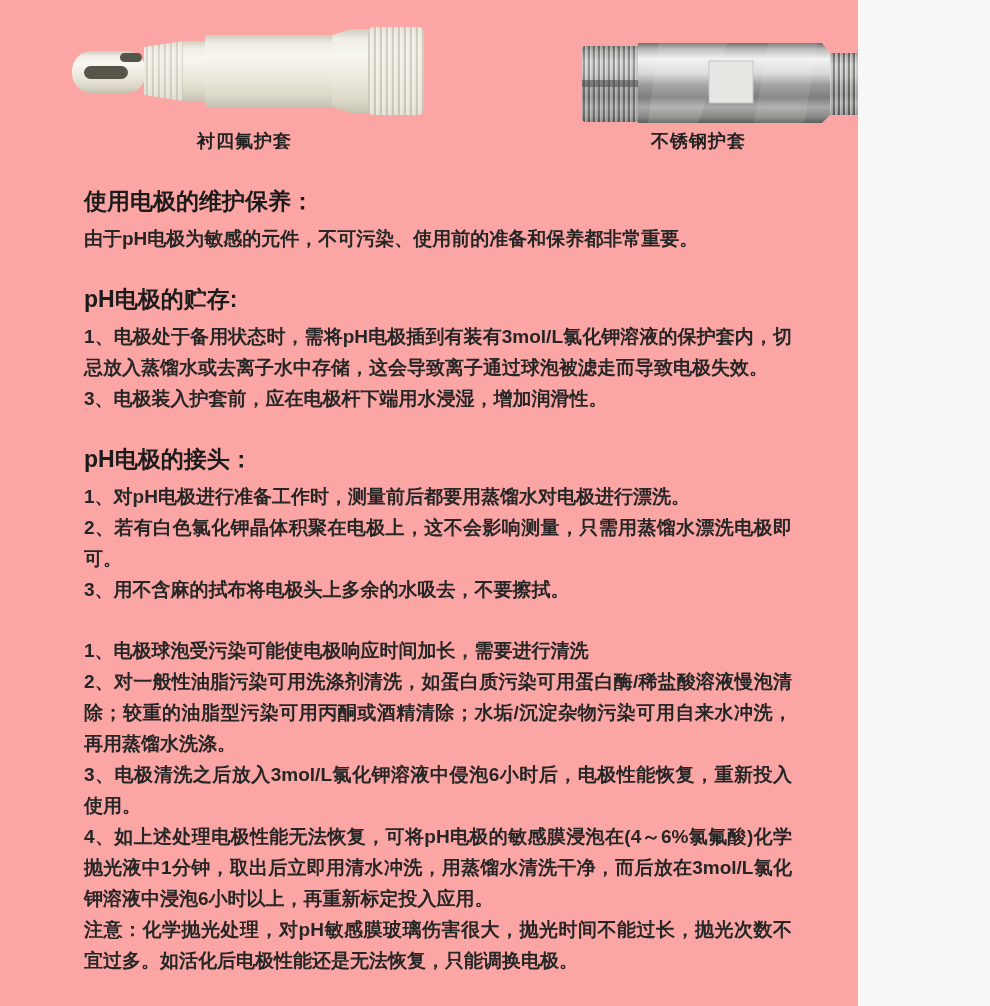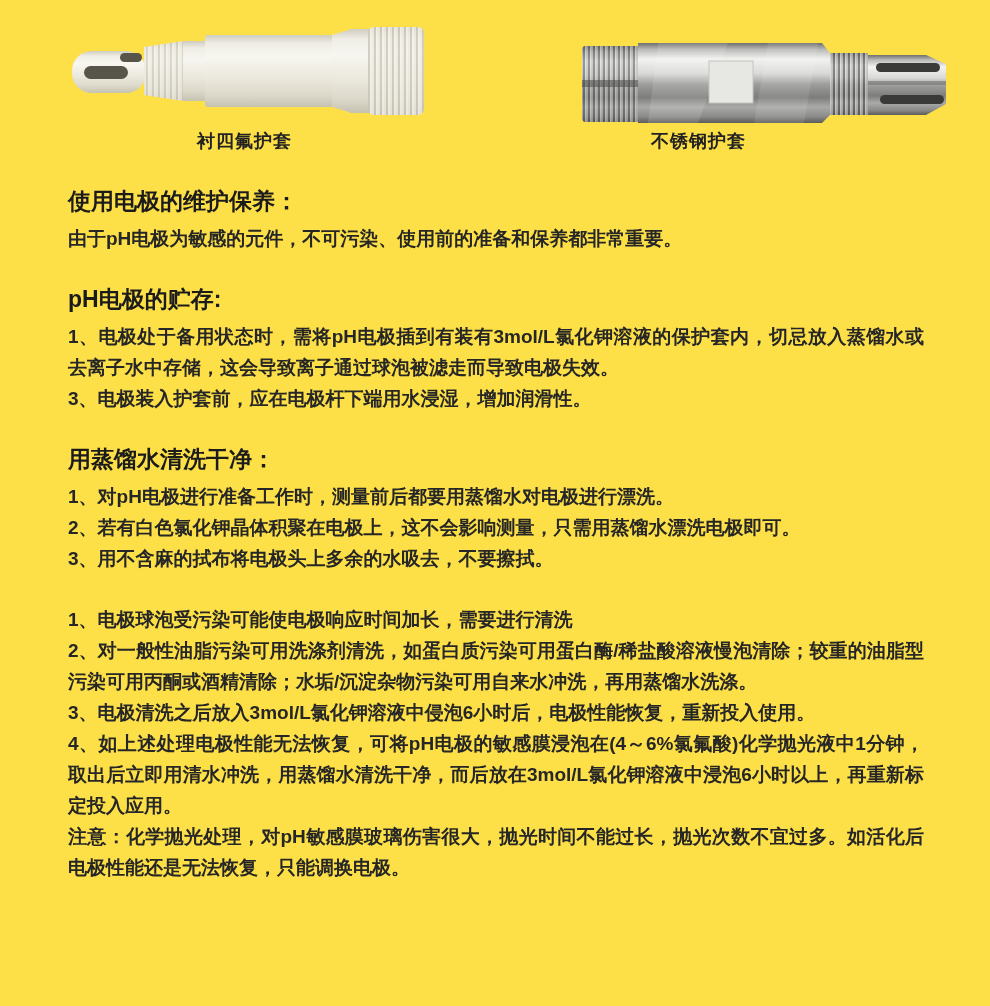--- a/index.html
+++ b/index.html
@@ -2,43 +2,43 @@
 <html><head>
 <meta charset="utf-8">
 <style>
   html,body{margin:0;padding:0;}
   body{
     background:#f7f7f7;
     font-family:"Liberation Sans","DejaVu Sans",sans-serif;
   }
   .page{
     position:relative;
-    width:990px;
+    width:858px;
     height:1006px;
-    background:#fde047;
+    background:#fca5a5;
     color:#262626;
     overflow:hidden;
   }
   .product-figure{position:absolute;margin:0;padding:0;}
   #fig-ptfe{left:62px;top:20px;width:368px;height:102px;}
   #fig-steel{left:578px;top:16px;width:372px;height:110px;}
   .caption{
     position:absolute;
     top:129px;
     font-size:18px;
     font-weight:700;
     color:#222222;
     letter-spacing:1px;
   }
   .caption.c1{left:172px;width:145px;text-align:center;}
   .caption.c2{left:651px;width:145px;}
 
   .content{
     position:absolute;
-    left:68px;
+    left:84px;
     right:66px;
     top:186px;
   }
   .sec{margin-top:30px;}
   .sec:first-child{margin-top:0;}
   .sec h2{
     font-size:23px;
     line-height:30px;
     font-weight:700;
     color:#1b1b1b;
@@ -148,21 +148,21 @@
       <p>由于pH电极为敏感的元件，不可污染、使用前的准备和保养都非常重要。</p>
     </div>
 
     <div class="sec">
       <h2>pH电极的贮存:</h2>
       <p>1、电极处于备用状态时，需将pH电极插到有装有3mol/L氯化钾溶液的保护套内，切忌放入蒸馏水或去离子水中存储，这会导致离子通过球泡被滤走而导致电极失效。</p>
       <p>3、电极装入护套前，应在电极杆下端用水浸湿，增加润滑性。</p>
     </div>
 
     <div class="sec">
-      <h2>用蒸馏水清洗干净：</h2>
+      <h2>pH电极的接头：</h2>
       <p>1、对pH电极进行准备工作时，测量前后都要用蒸馏水对电极进行漂洗。</p>
       <p>2、若有白色氯化钾晶体积聚在电极上，这不会影响测量，只需用蒸馏水漂洗电极即可。</p>
       <p>3、用不含麻的拭布将电极头上多余的水吸去，不要擦拭。</p>
     </div>
 
     <div class="sec">
       <p>1、电极球泡受污染可能使电极响应时间加长，需要进行清洗</p>
       <p>2、对一般性油脂污染可用洗涤剂清洗，如蛋白质污染可用蛋白酶/稀盐酸溶液慢泡清除；较重的油脂型污染可用丙酮或酒精清除；水垢/沉淀杂物污染可用自来水冲洗，再用蒸馏水洗涤。</p>
       <p>3、电极清洗之后放入3mol/L氯化钾溶液中侵泡6小时后，电极性能恢复，重新投入使用。</p>
       <p>4、如上述处理电极性能无法恢复，可将pH电极的敏感膜浸泡在(4～6%氯氟酸)化学抛光液中1分钟，取出后立即用清水冲洗，用蒸馏水清洗干净，而后放在3mol/L氯化钾溶液中浸泡6小时以上，再重新标定投入应用。</p>

